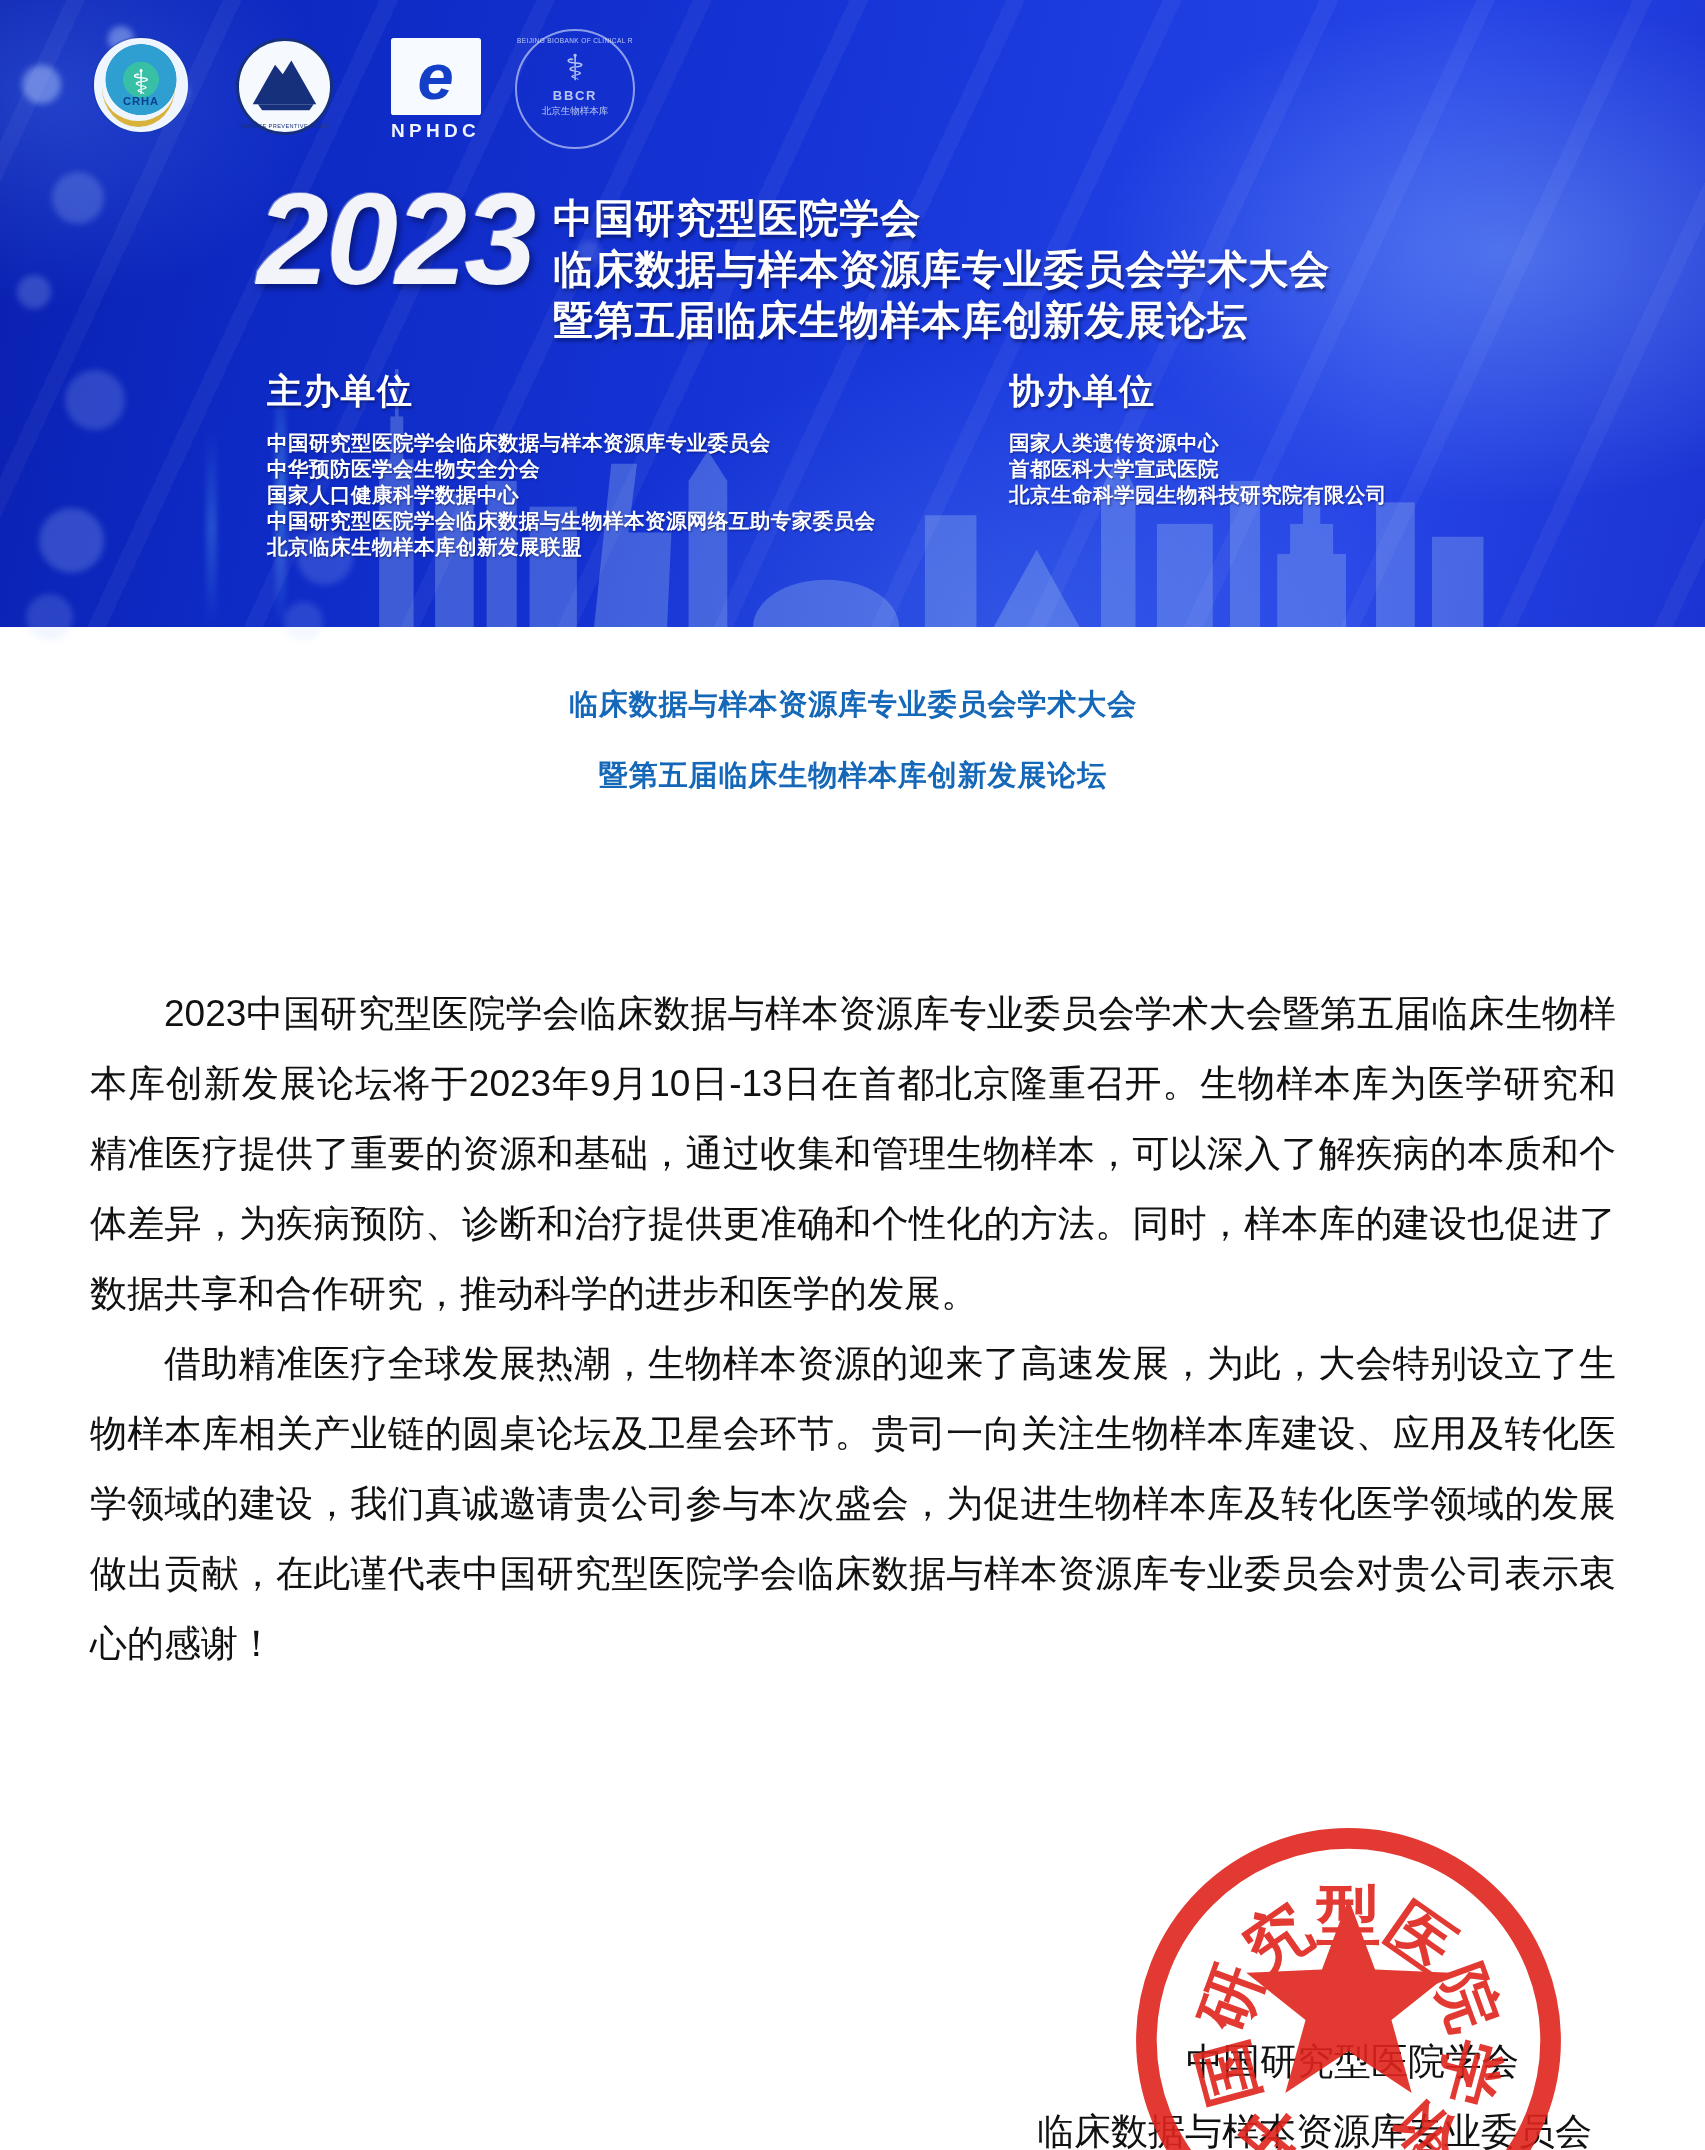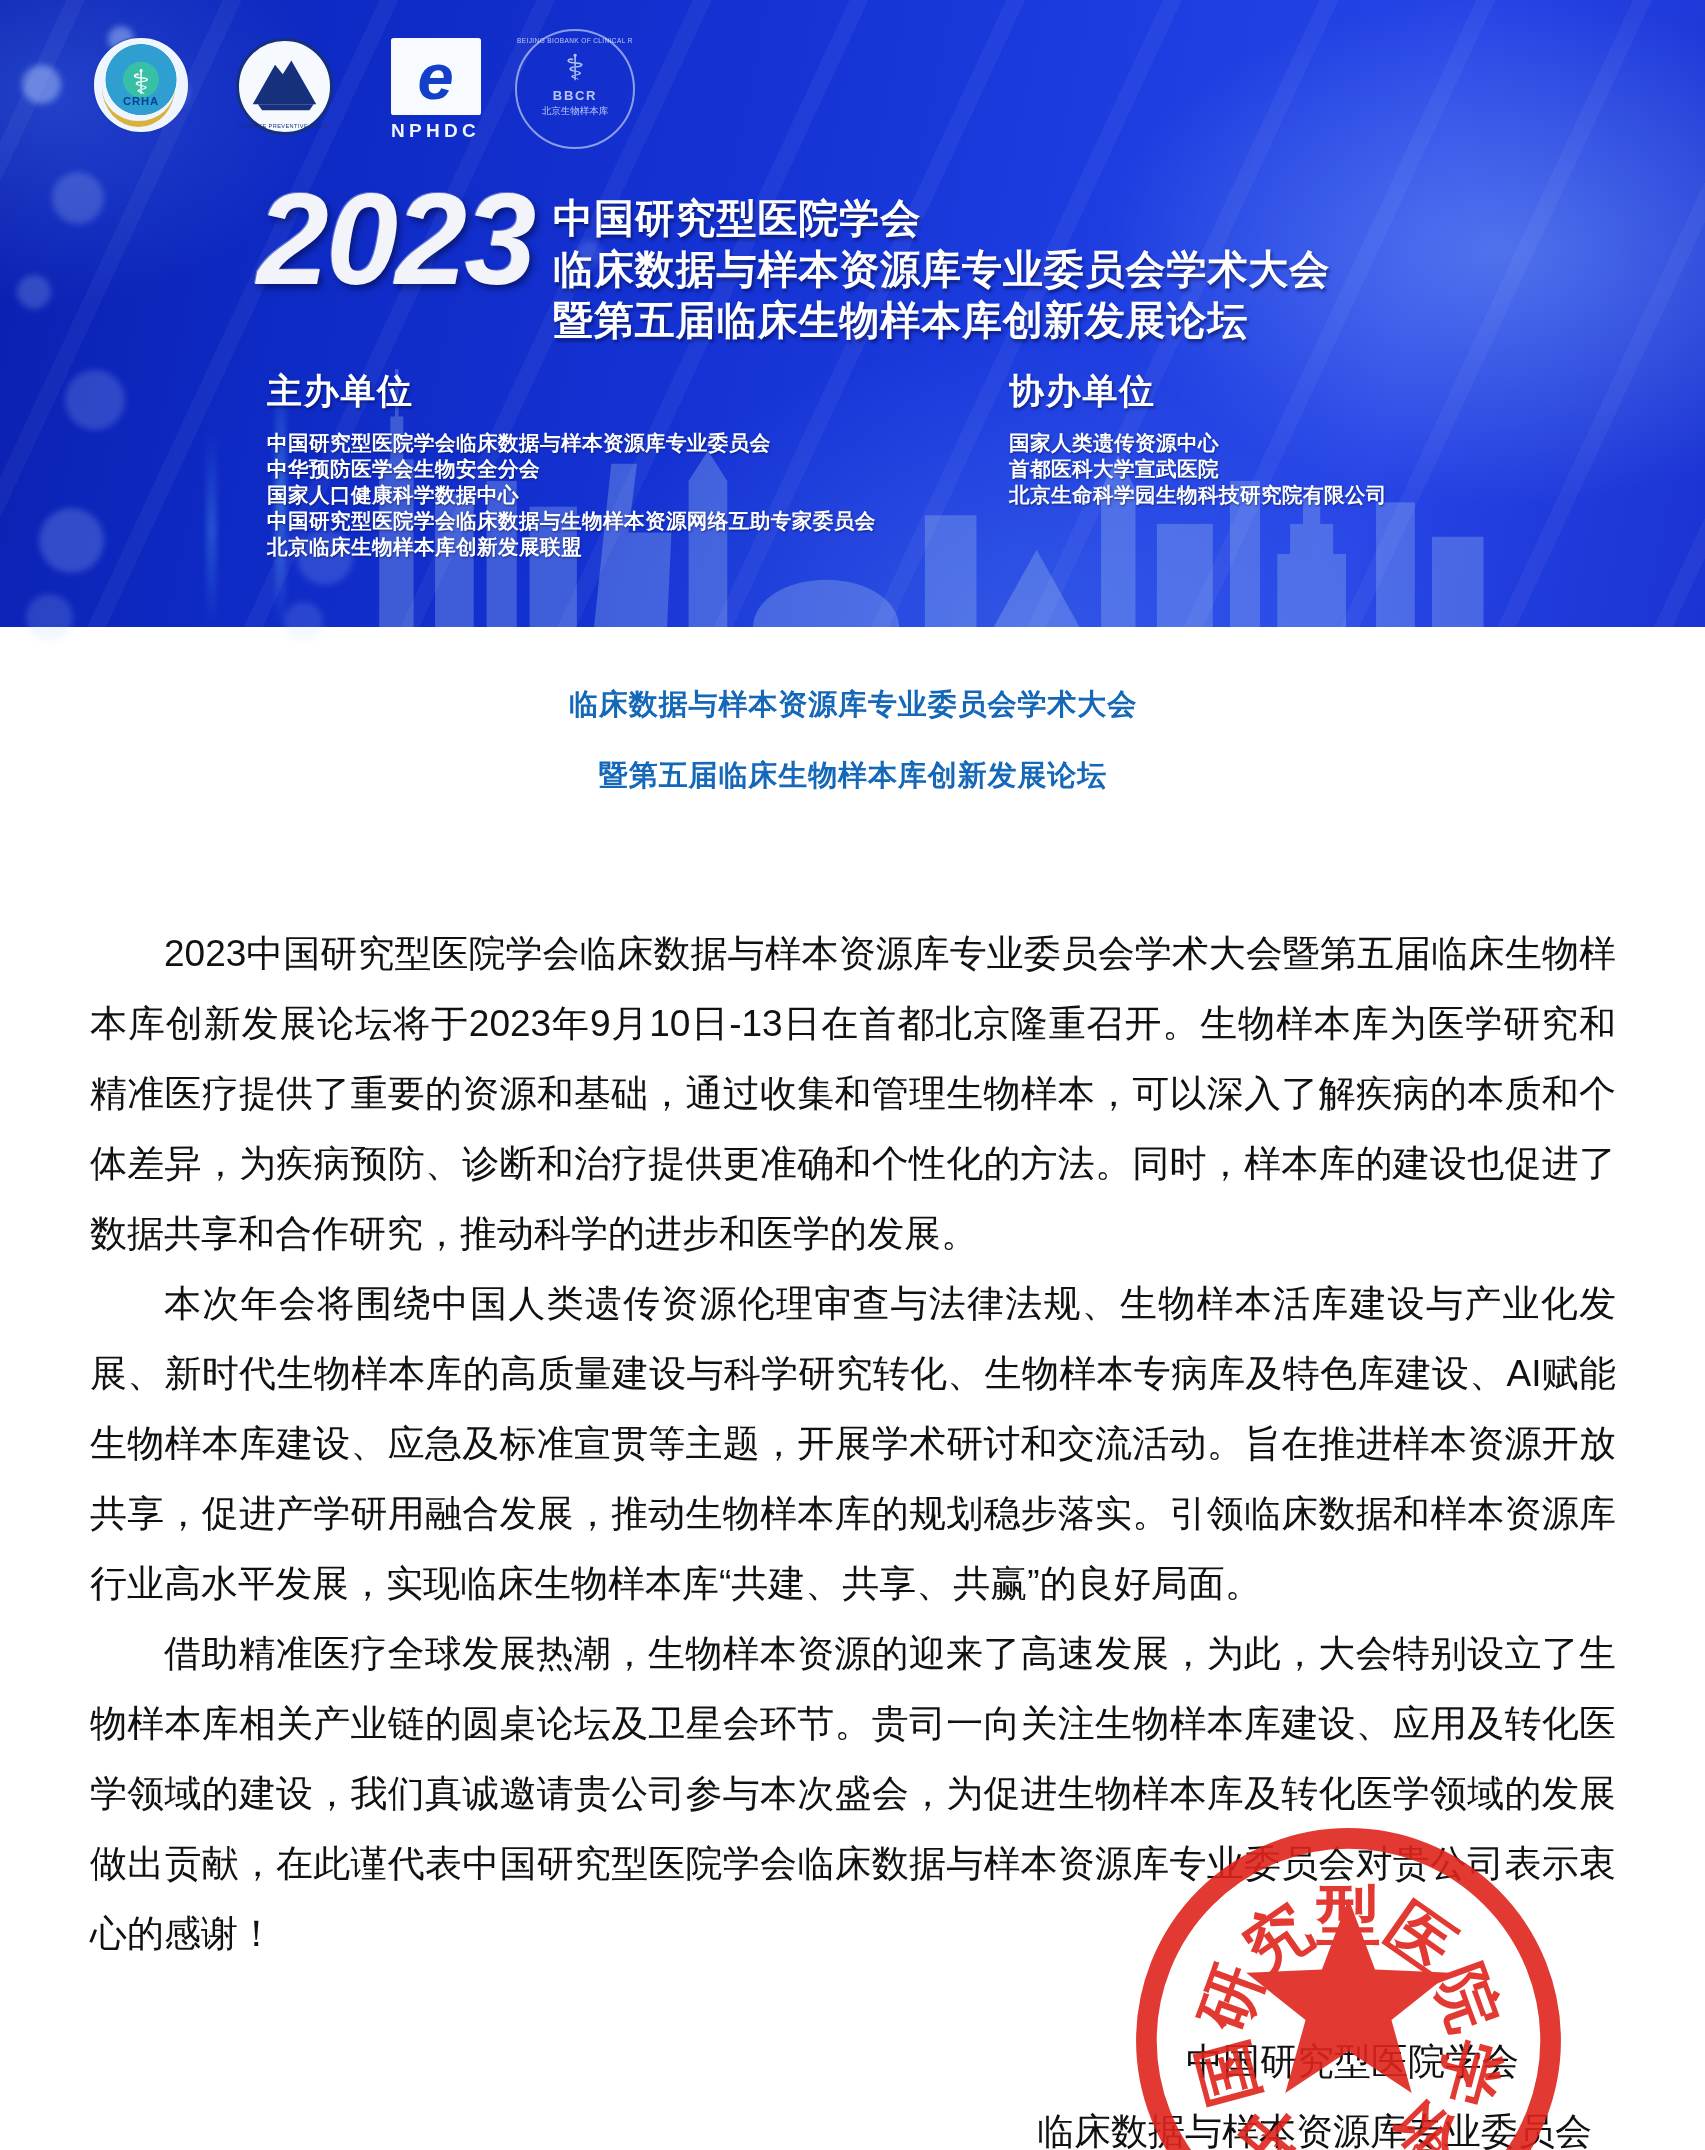--- a/index.html
+++ b/index.html
@@ -99,21 +99,21 @@
   }
   .hosts { left:267px; top:368px; }
   .cohosts { left:1009px; top:368px; }
 
   
   .doc-title {
     position:absolute; left:0; top:669px; width:1706px; text-align:center;
     color:#1567b8; font-weight:bold; font-size:29px; line-height:71px; letter-spacing:0.9px;
   }
   .letter-body {
-    position:absolute; left:90px; top:919px; width:1526px;
+    position:absolute; left:90px; top:979px; width:1526px;
     color:#111111; font-size:37px; line-height:70px;
     text-align:justify;
   }
   .letter-body p { margin:0; text-indent:2em; }
   .signature {
     position:absolute; right:114px; top:2027px;
     color:#111111; font-size:37px; line-height:70px; white-space:nowrap; text-align:right;
   }
   .signature .sig-line1 { padding-right:73px; }
 
@@ -222,21 +222,20 @@
     </div>
   </div>
 
   <div class="doc-title">
     <div>临床数据与样本资源库专业委员会学术大会</div>
     <div>暨第五届临床生物样本库创新发展论坛</div>
   </div>
 
   <div class="letter-body">
     <p>2023中国研究型医院学会临床数据与样本资源库专业委员会学术大会暨第五届临床生物样本库创新发展论坛将于2023年9月10日-13日在首都北京隆重召开。生物样本库为医学研究和精准医疗提供了重要的资源和基础，通过收集和管理生物样本，可以深入了解疾病的本质和个体差异，为疾病预防、诊断和治疗提供更准确和个性化的方法。同时，样本库的建设也促进了数据共享和合作研究，推动科学的进步和医学的发展。</p>
-    <p>本次年会将围绕中国人类遗传资源伦理审查与法律法规、生物样本活库建设与产业化发展、新时代生物样本库的高质量建设与科学研究转化、生物样本专病库及特色库建设、AI赋能生物样本库建设、应急及标准宣贯等主题，开展学术研讨和交流活动。旨在推进样本资源开放共享，促进产学研用融合发展，推动生物样本库的规划稳步落实。引领临床数据和样本资源库行业高水平发展，实现临床生物样本库“共建、共享、共赢”的良好局面。</p>
     <p>借助精准医疗全球发展热潮，生物样本资源的迎来了高速发展，为此，大会特别设立了生物样本库相关产业链的圆桌论坛及卫星会环节。贵司一向关注生物样本库建设、应用及转化医学领域的建设，我们真诚邀请贵公司参与本次盛会，为促进生物样本库及转化医学领域的发展做出贡献，在此谨代表中国研究型医院学会临床数据与样本资源库专业委员会对贵公司表示衷心的感谢！</p>
   </div>
 
   <div class="signature">
     <div class="sig-line1">中国研究型医院学会</div>
     <div class="sig-line2">临床数据与样本资源库专业委员会</div>
   </div>
 
   <svg class="seal" viewBox="0 0 1100 1100">
     <circle cx="550" cy="550" r="470" fill="none" stroke="#df241c" stroke-width="48"></circle>

